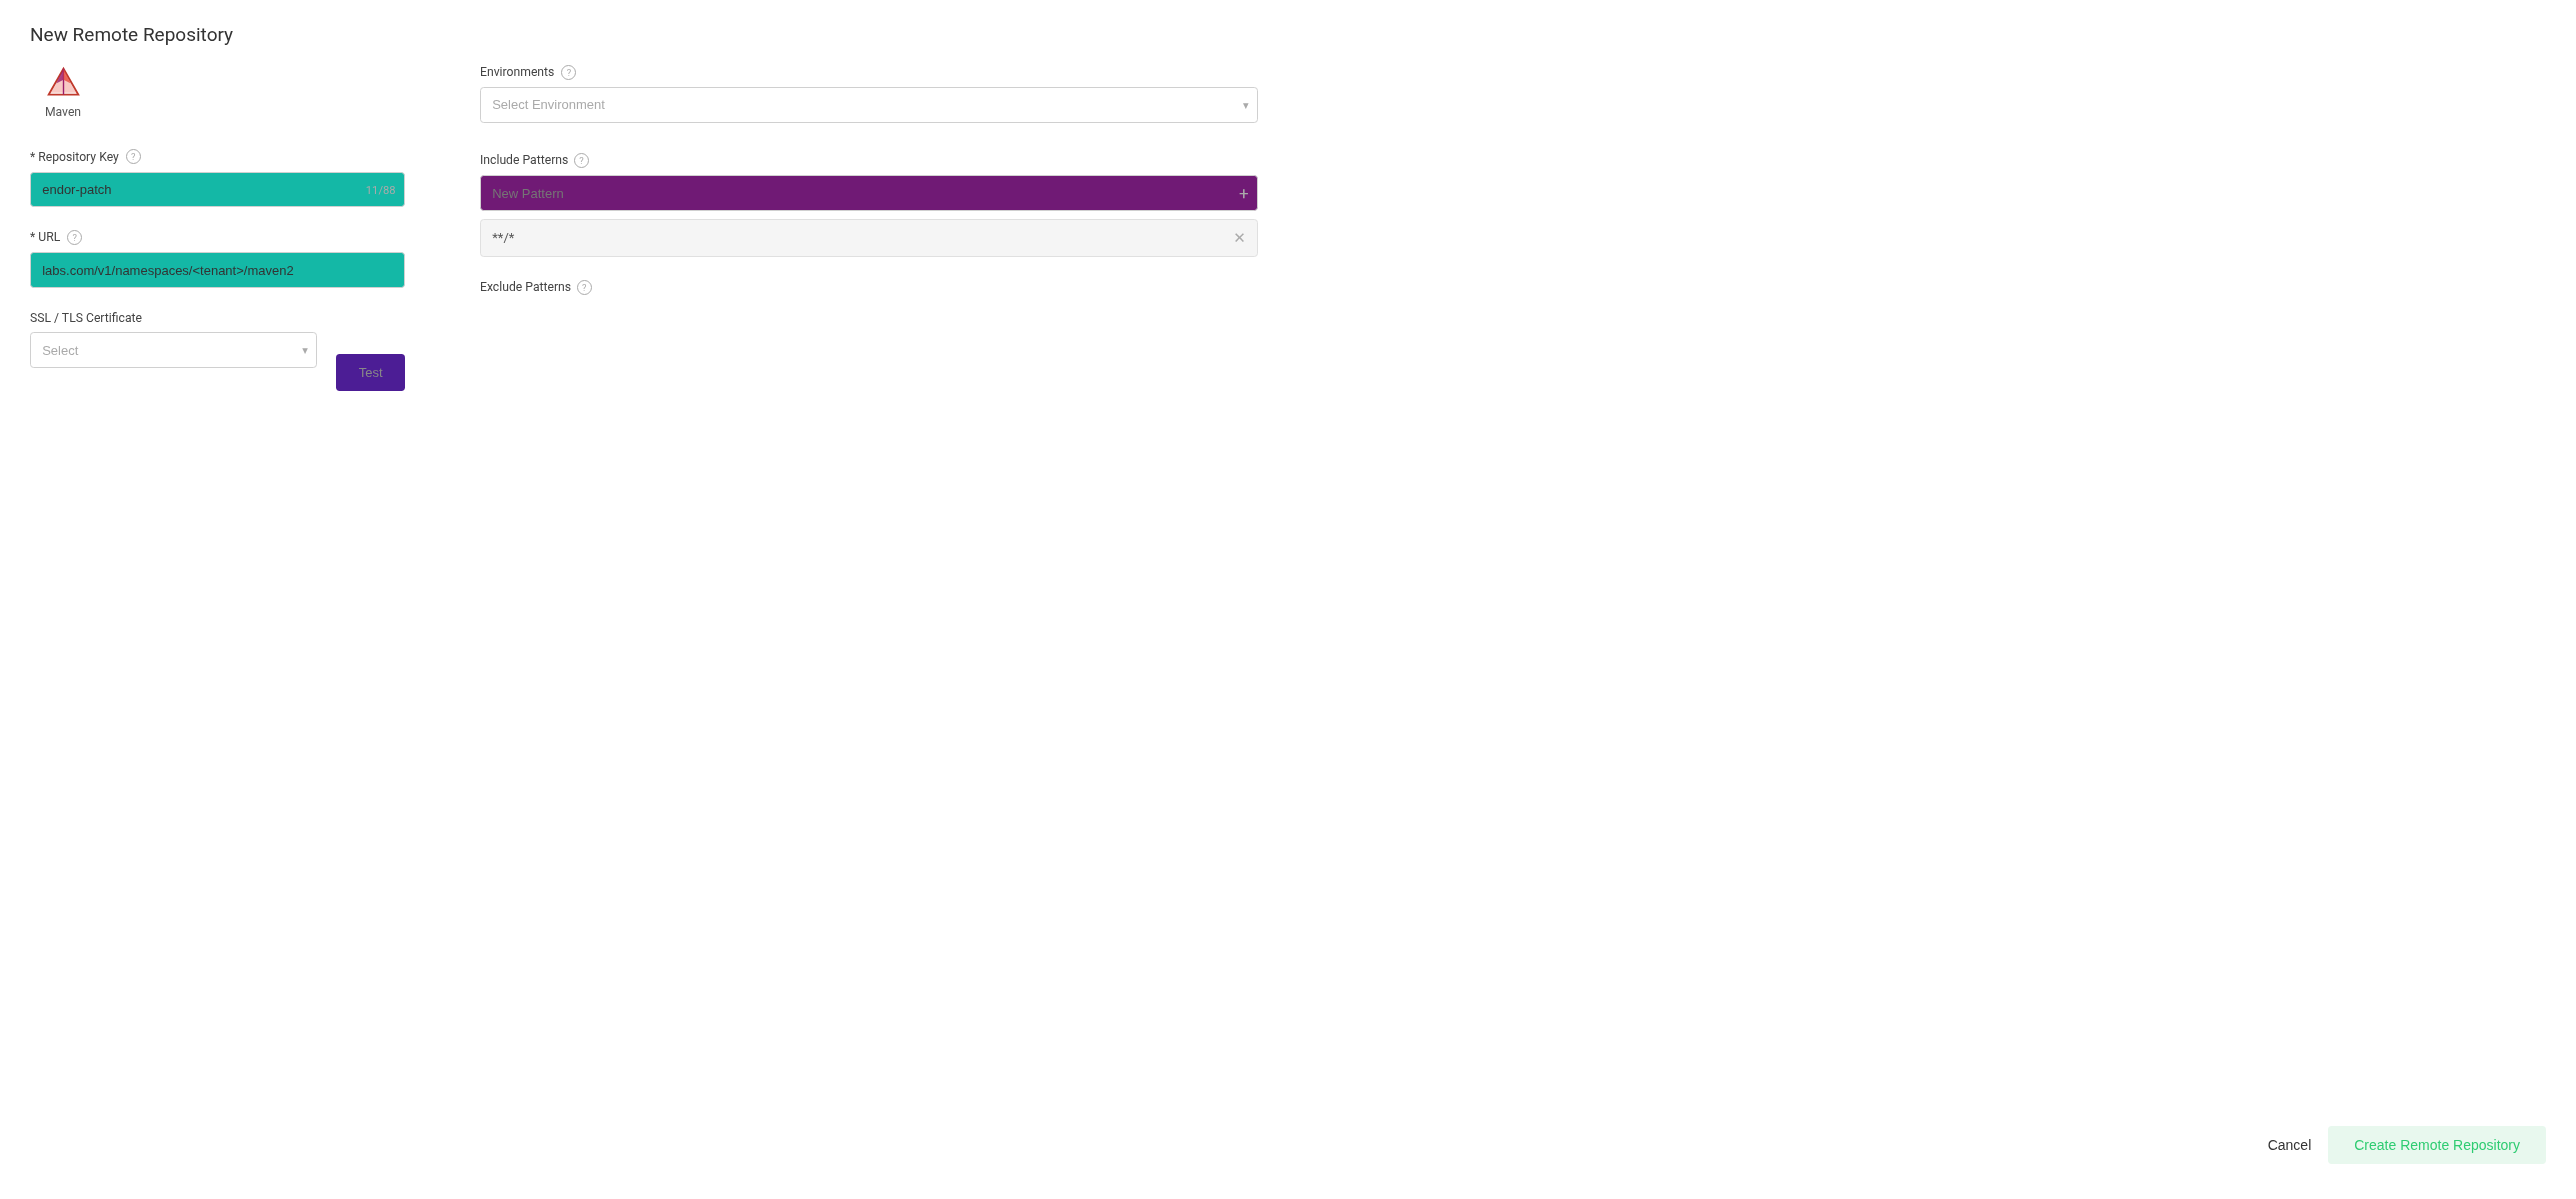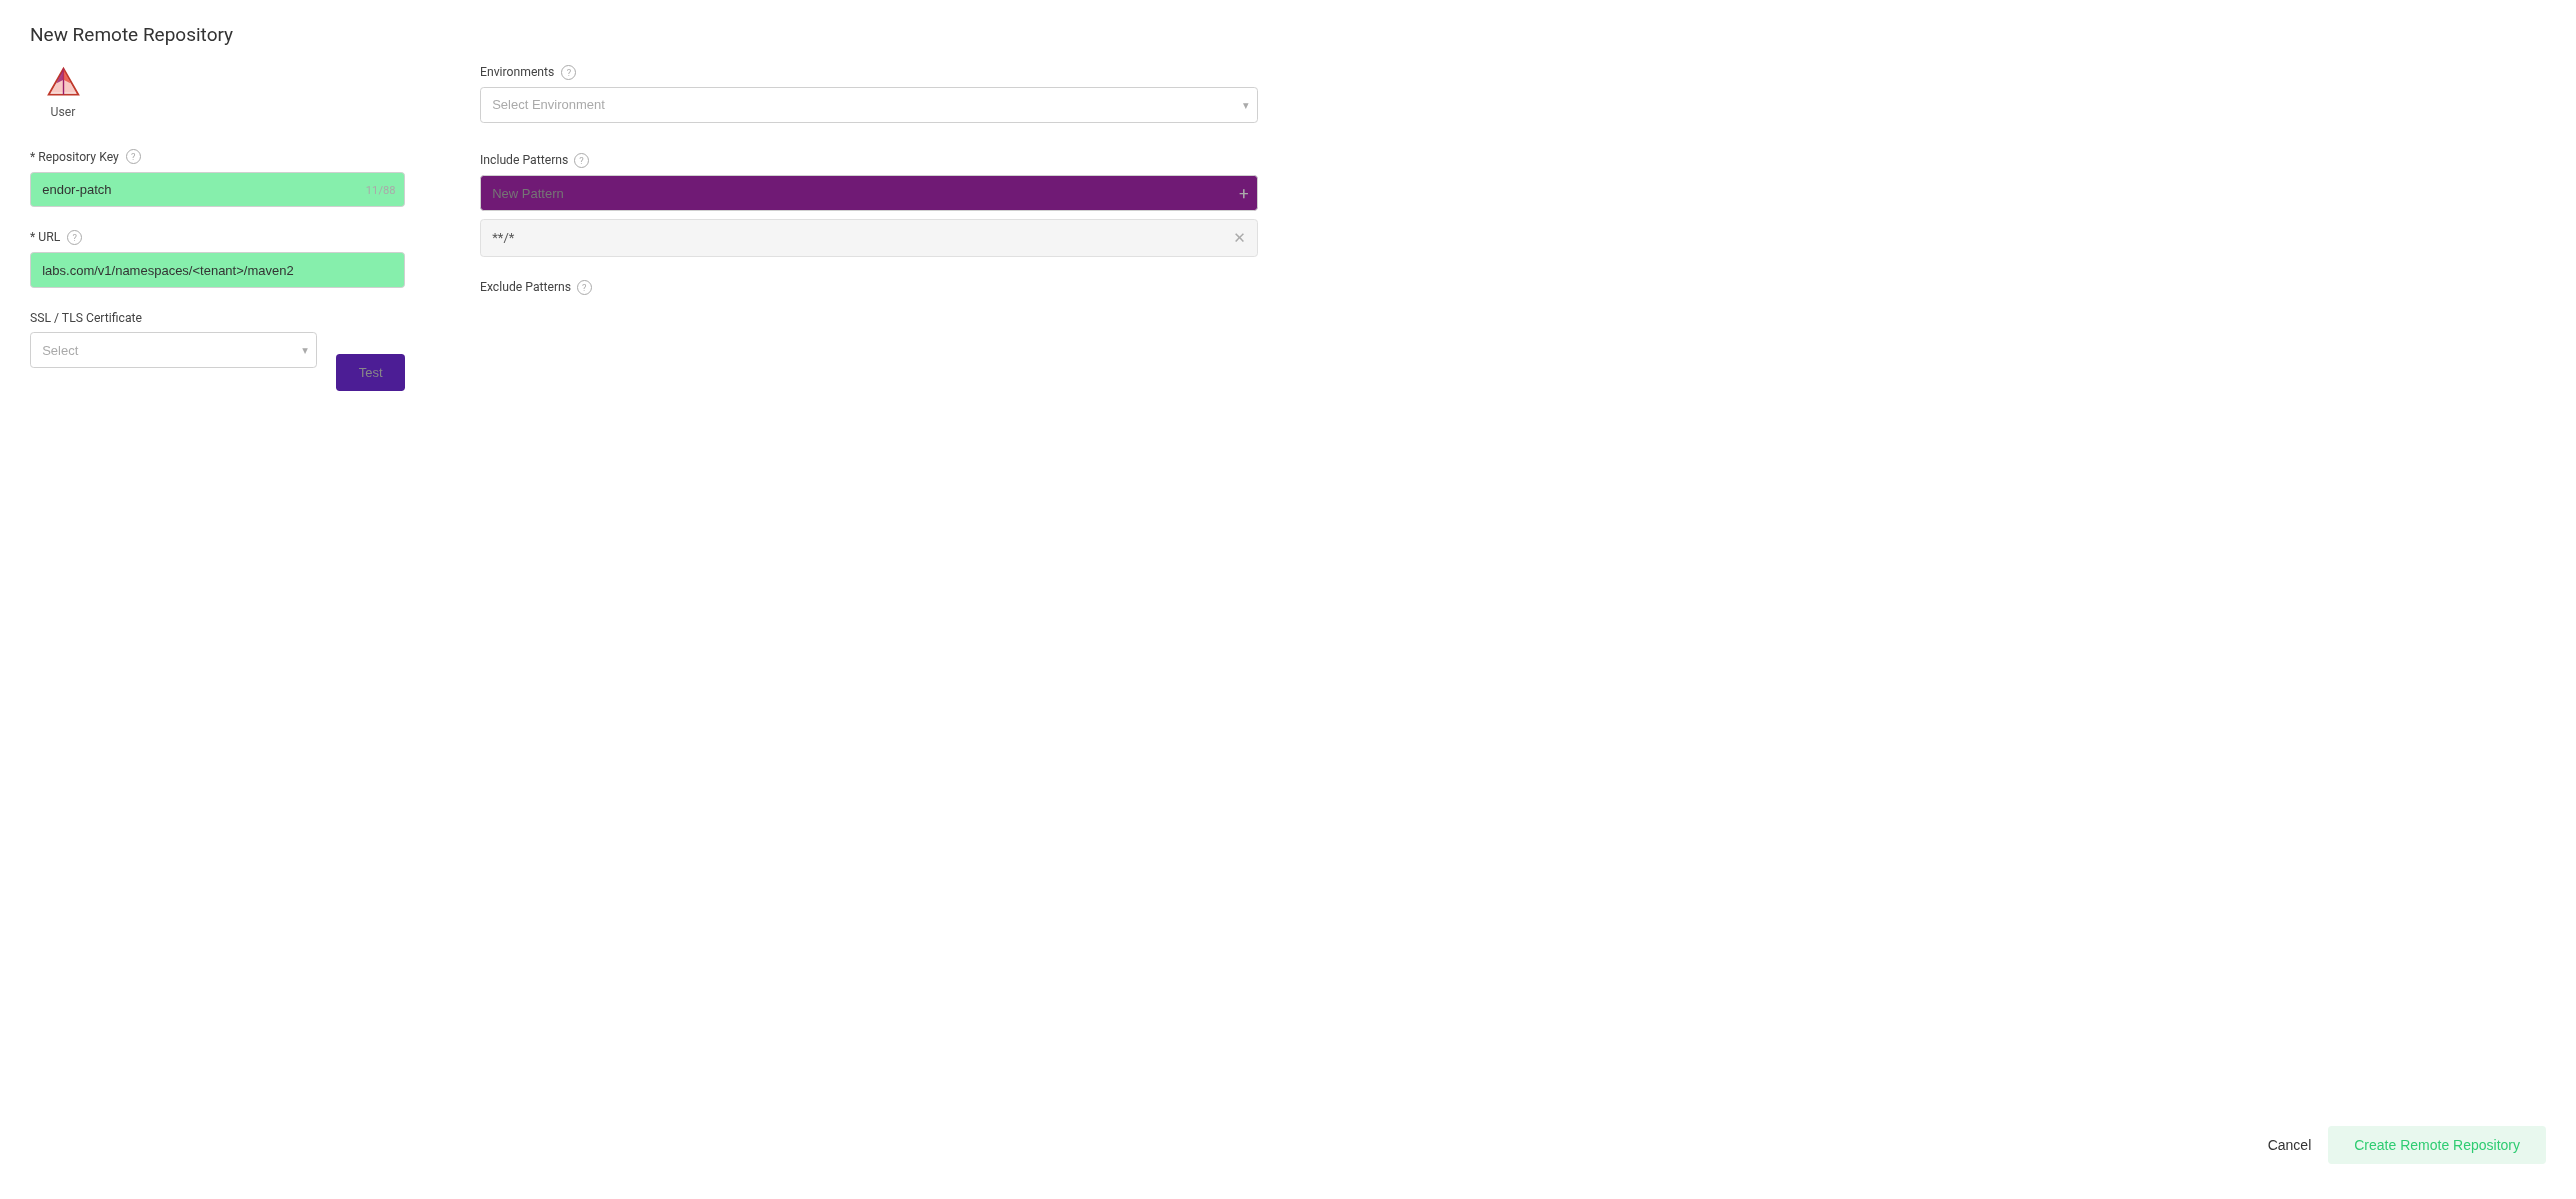--- a/index.html
+++ b/index.html
@@ -88,21 +88,21 @@
       flex-shrink: 0;
     }
     .form-input {
       width: 100%;
       border: 0.9px solid #d0d0d0;
       border-radius: 3.7px;
       padding: 9.4px 11.2px;
       font-size: 13px;
       color: #333;
       outline: none;
-      background: #86efac;
+      background: #14b8a6;
     }
     .form-input.active-green {
       border-color: #2ecc71;
     }
     .input-with-counter {
       position: relative;
     }
     .input-counter {
       position: absolute;
       right: 9.4px;
@@ -283,21 +283,21 @@
     <div class="left-column">
 
       <div class="maven-icon-container">
         <svg class="maven-svg" viewBox="0 0 40 40" xmlns="http://www.w3.org/2000/svg">
           <polygon points="20,4 36,32 4,32" fill="none" stroke="#c0392b" stroke-width="2"></polygon>
           <polygon points="20,8 34,30 6,30" fill="#e74c3c" opacity="0.3"></polygon>
           <line x1="20" y1="4" x2="20" y2="32" stroke="#9b1c6a" stroke-width="1.5"></line>
           <polygon points="20,4 12,20 20,16" fill="#9b1c6a" opacity="0.8"></polygon>
           <polygon points="20,4 28,20 20,16" fill="#e74c3c" opacity="0.8"></polygon>
         </svg>
-        <span class="maven-label">User</span>
+        <span class="maven-label">Maven</span>
       </div>
 
       <div class="form-group">
         <div class="form-label">
           <span>* Repository Key</span>
           <span class="help-icon">?</span>
         </div>
         <div class="input-with-counter">
           <input type="text" class="form-input" value="endor-patch" style="">
           <span class="input-counter">11/88</span>

